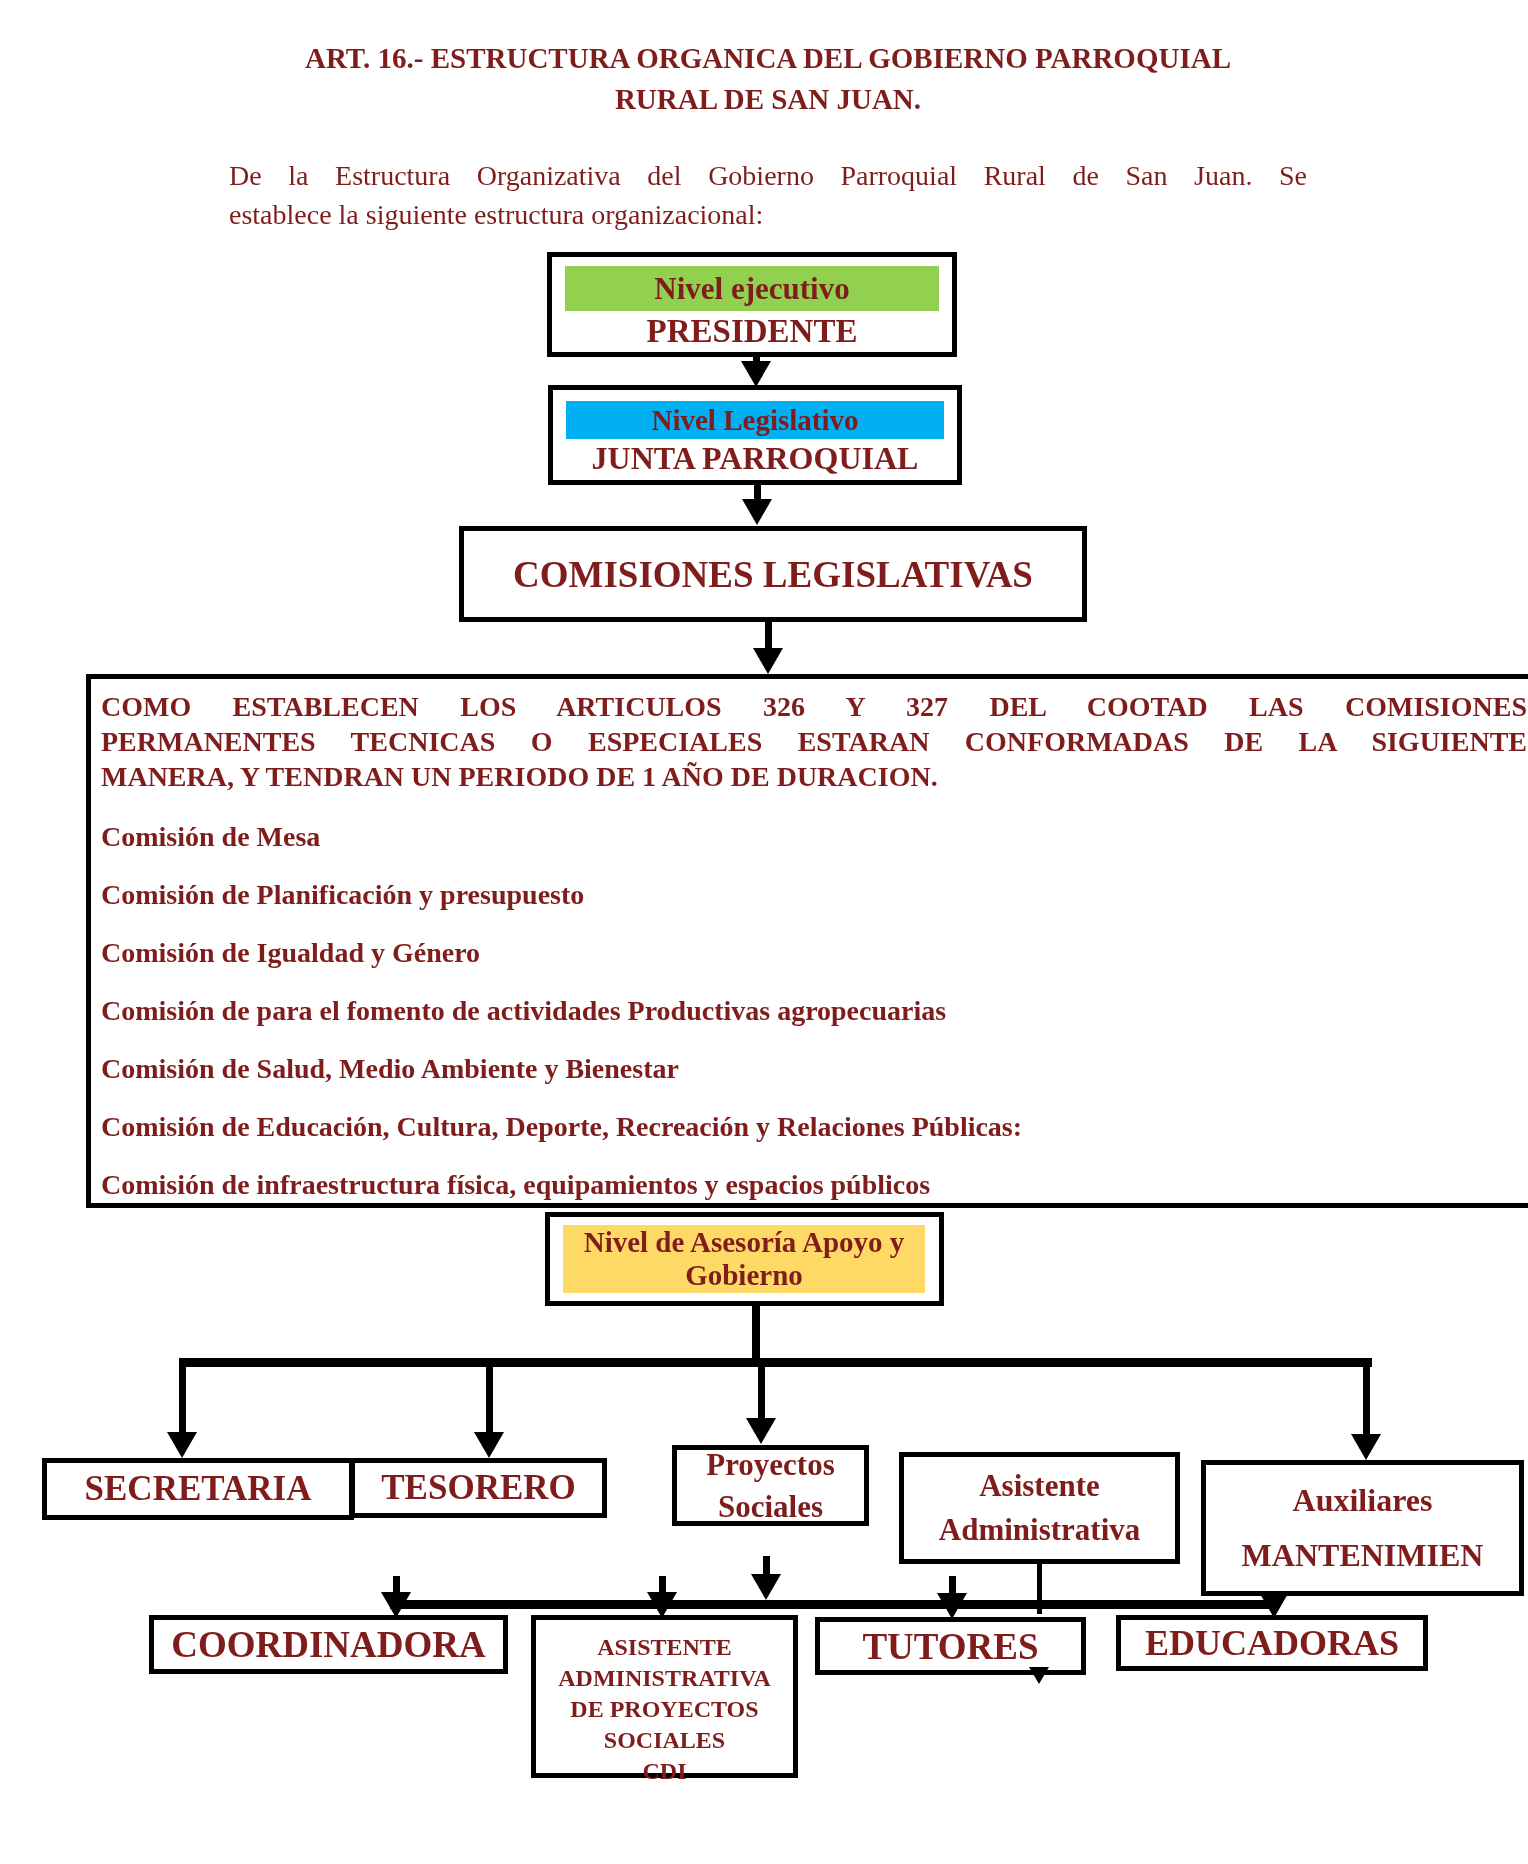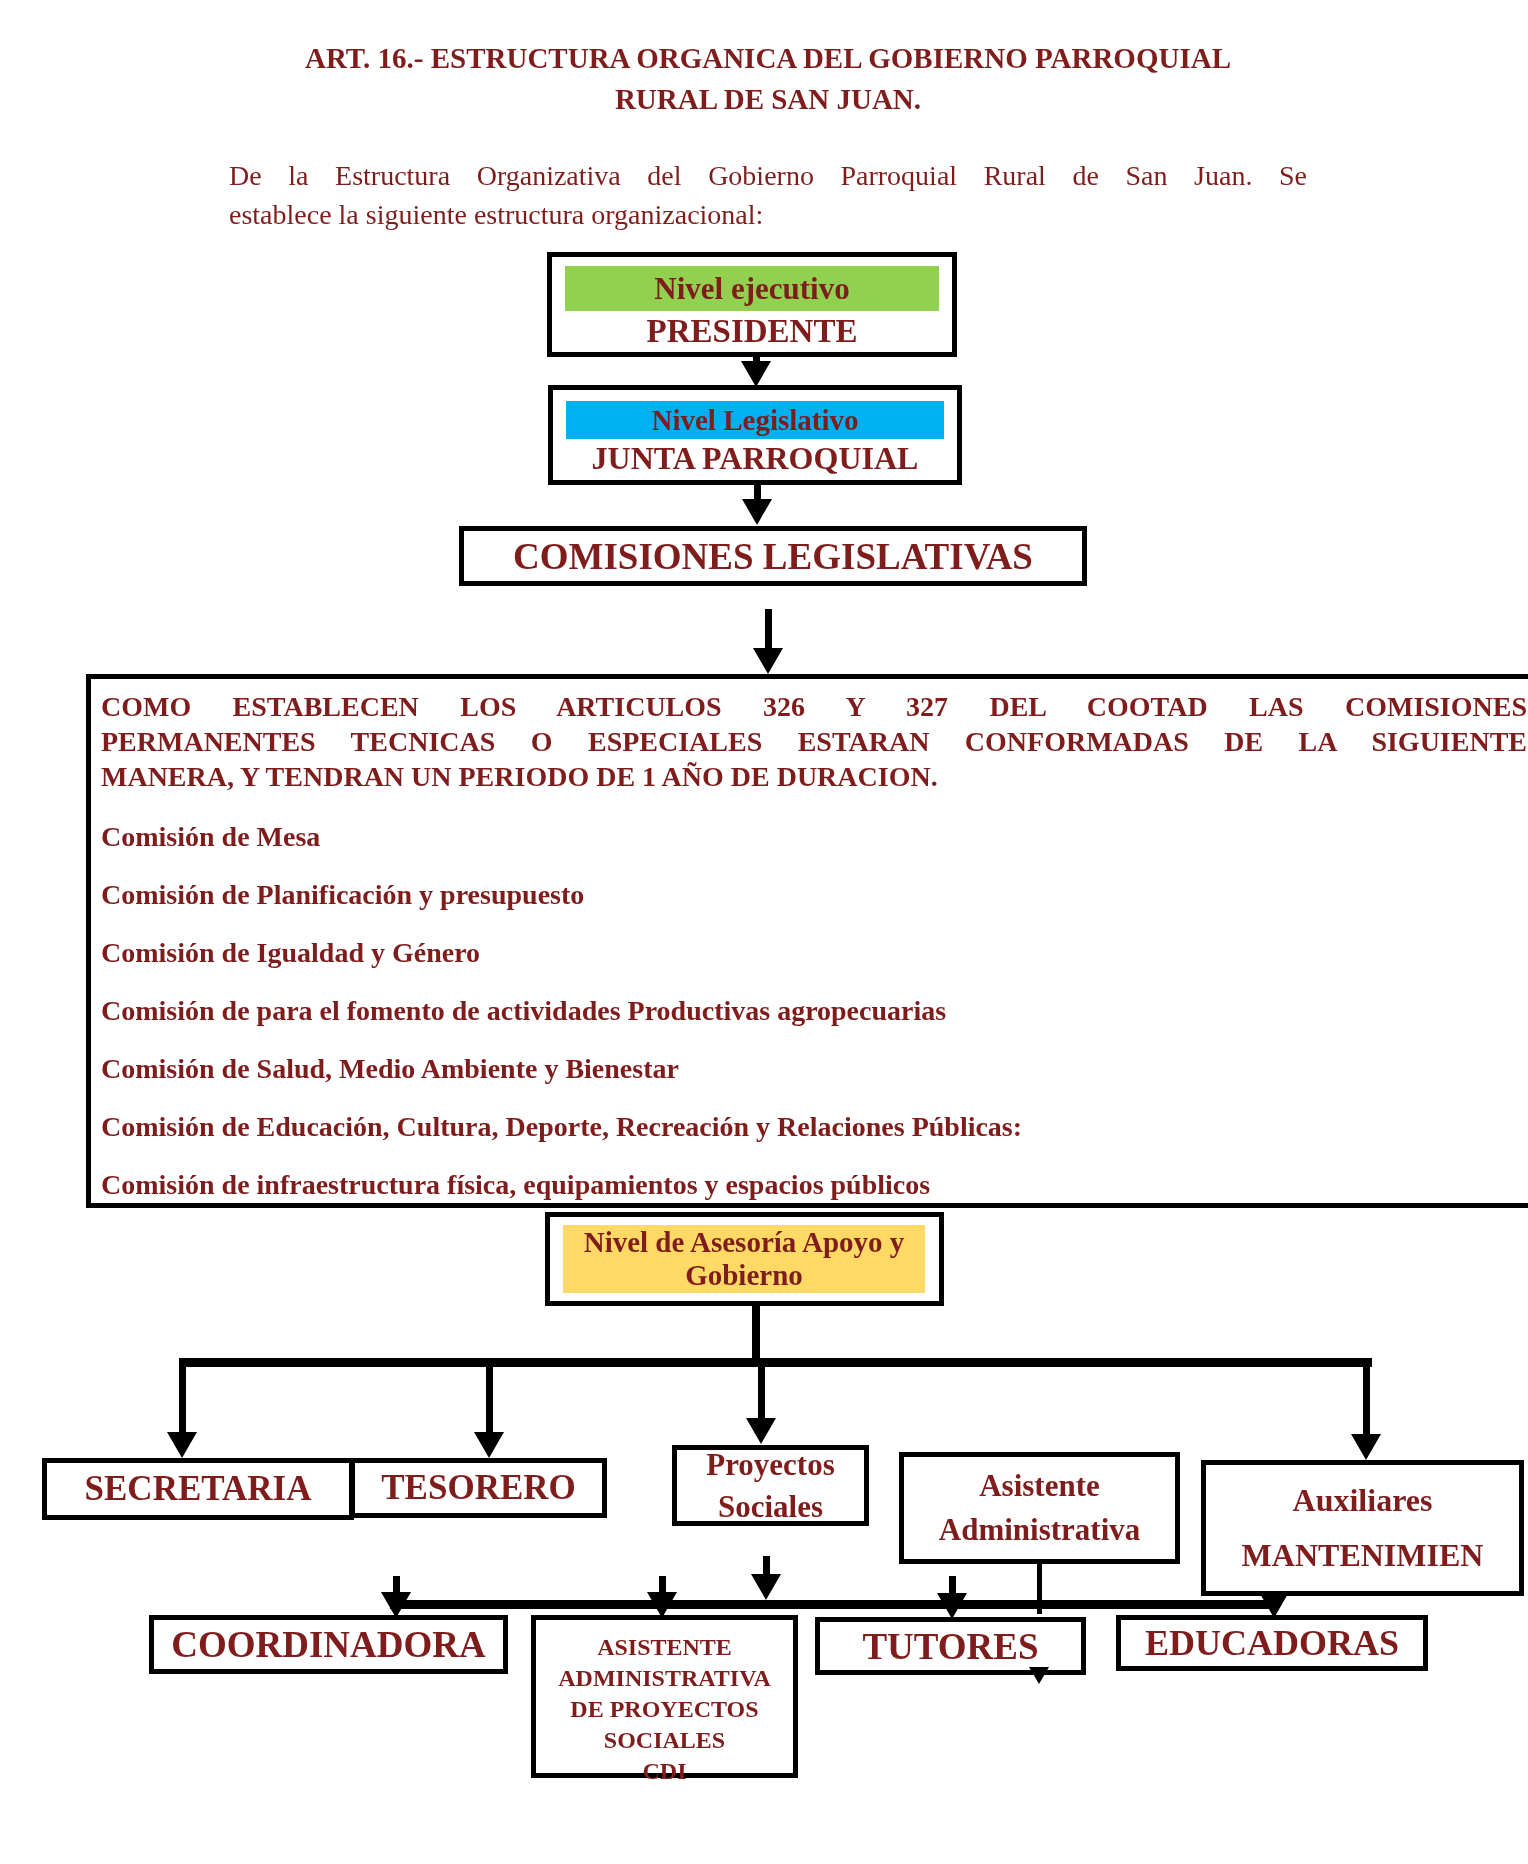--- a/index.html
+++ b/index.html
@@ -66,21 +66,21 @@
     <div class="role" style="top:56px;font-size:33px;">PRESIDENTE</div>
   </div>
 
   <div class="box" style="left:514px;top:385px;width:414px;height:100px;">
     <div class="strip" style="left: 13px; top: 11px; width: 378px; height: 38px; font-size: 29px; background-color: rgb(0, 176, 240);">
       <span>Nivel Legislativo</span>
     </div>
     <div class="role" style="top:50px;font-size:32px;">JUNTA PARROQUIAL</div>
   </div>
 
-  <div class="box box-flex" style="left:425px;top:526px;width:628px;height:60px;font-size:37px;">
+  <div class="box box-flex" style="left:425px;top:526px;width:628px;height:96px;font-size:37px;">
     <span>COMISIONES LEGISLATIVAS</span>
   </div>
 
   <div class="box bigbox" style="left:52px;top:674px;width:1460px;height:534px;">
     <div class="para">
       <div class="just">COMO ESTABLECEN LOS ARTICULOS 326 Y 327 DEL COOTAD LAS COMISIONES</div>
       <div class="just">PERMANENTES TECNICAS O ESPECIALES ESTARAN CONFORMADAS DE LA SIGUIENTE</div>
       <div>MANERA, Y TENDRAN UN PERIODO DE 1 AÑO DE DURACION.</div>
     </div>
     <div class="item">Comisión de Mesa</div>

